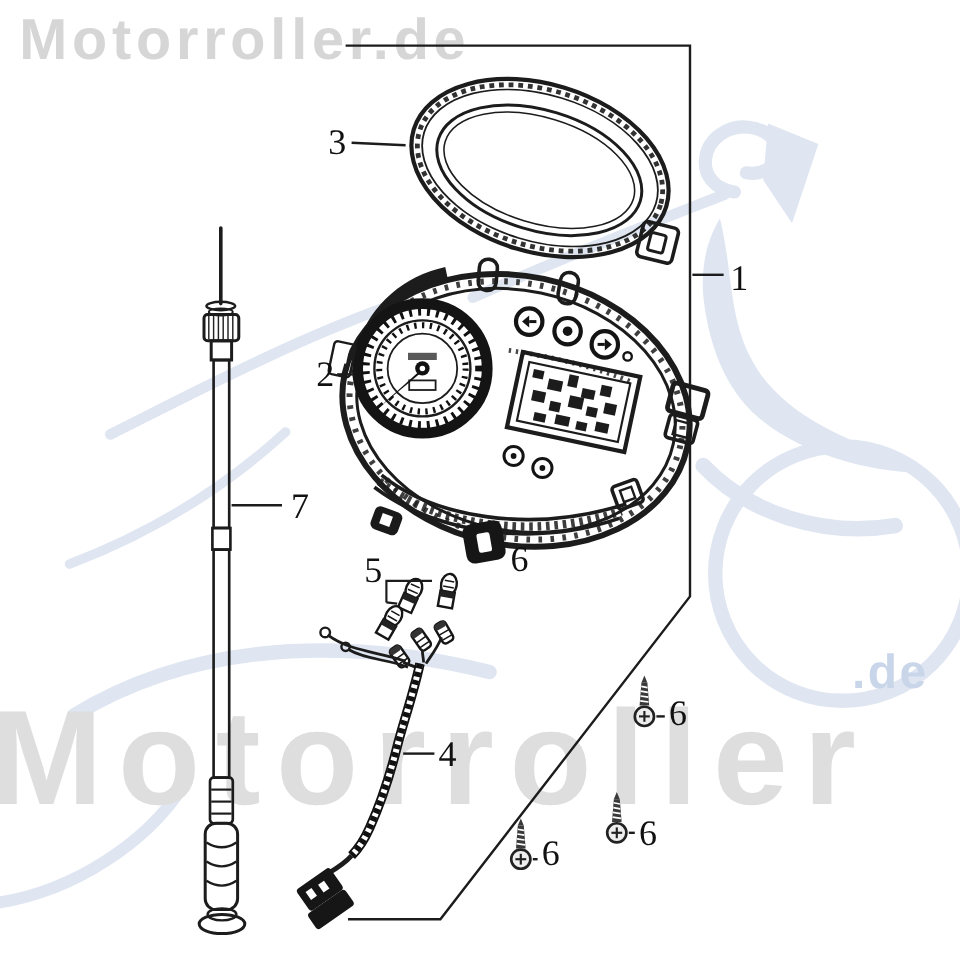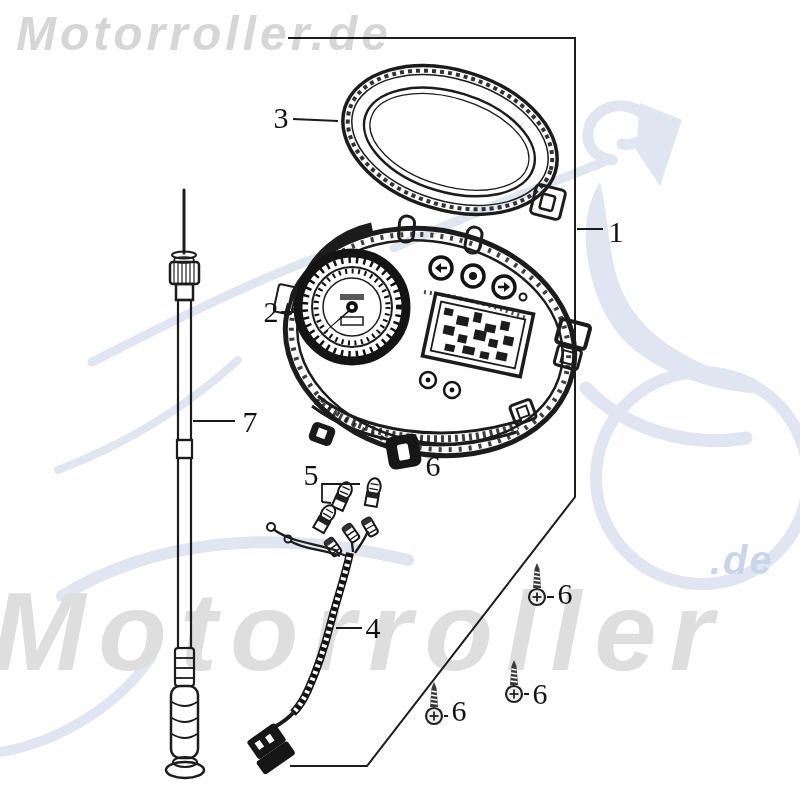--- a/index.html
+++ b/index.html
@@ -1,20 +1,20 @@
 <!DOCTYPE html>
 <html><head>
 <meta charset="utf-8">
 <style>
   html,body{margin:0;padding:0;background:#fff;}
   .page{
     position:relative;width:800px;height:800px;overflow:hidden;background:#ffffff;
     font-family:"Liberation Sans",sans-serif;
   }
-  .wm{position:absolute;white-space:nowrap;line-height:1;user-select:none;font-style:italic;}
+  .wm{position:absolute;white-space:nowrap;line-height:1;user-select:none;}
   .wm-header{
     left:16px;top:10px;font-size:48px;font-weight:bold;letter-spacing:4px;color:#d6d6d6;
   }
   .wm-giant{
     left:-8px;top:576px;font-size:112px;font-weight:bold;letter-spacing:13px;color:#dedede;
   }
   .wm-de{
     left:710px;top:540px;font-size:40px;font-weight:bold;letter-spacing:2px;color:#c9d6ea;
   }
   .layer{position:absolute;left:0;top:0;}

